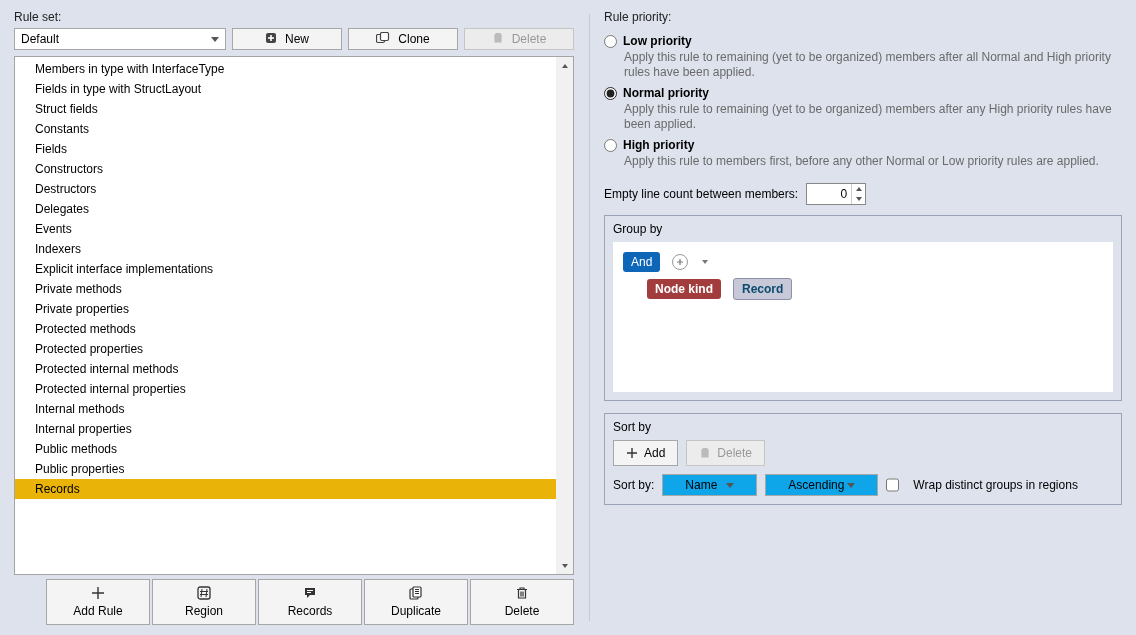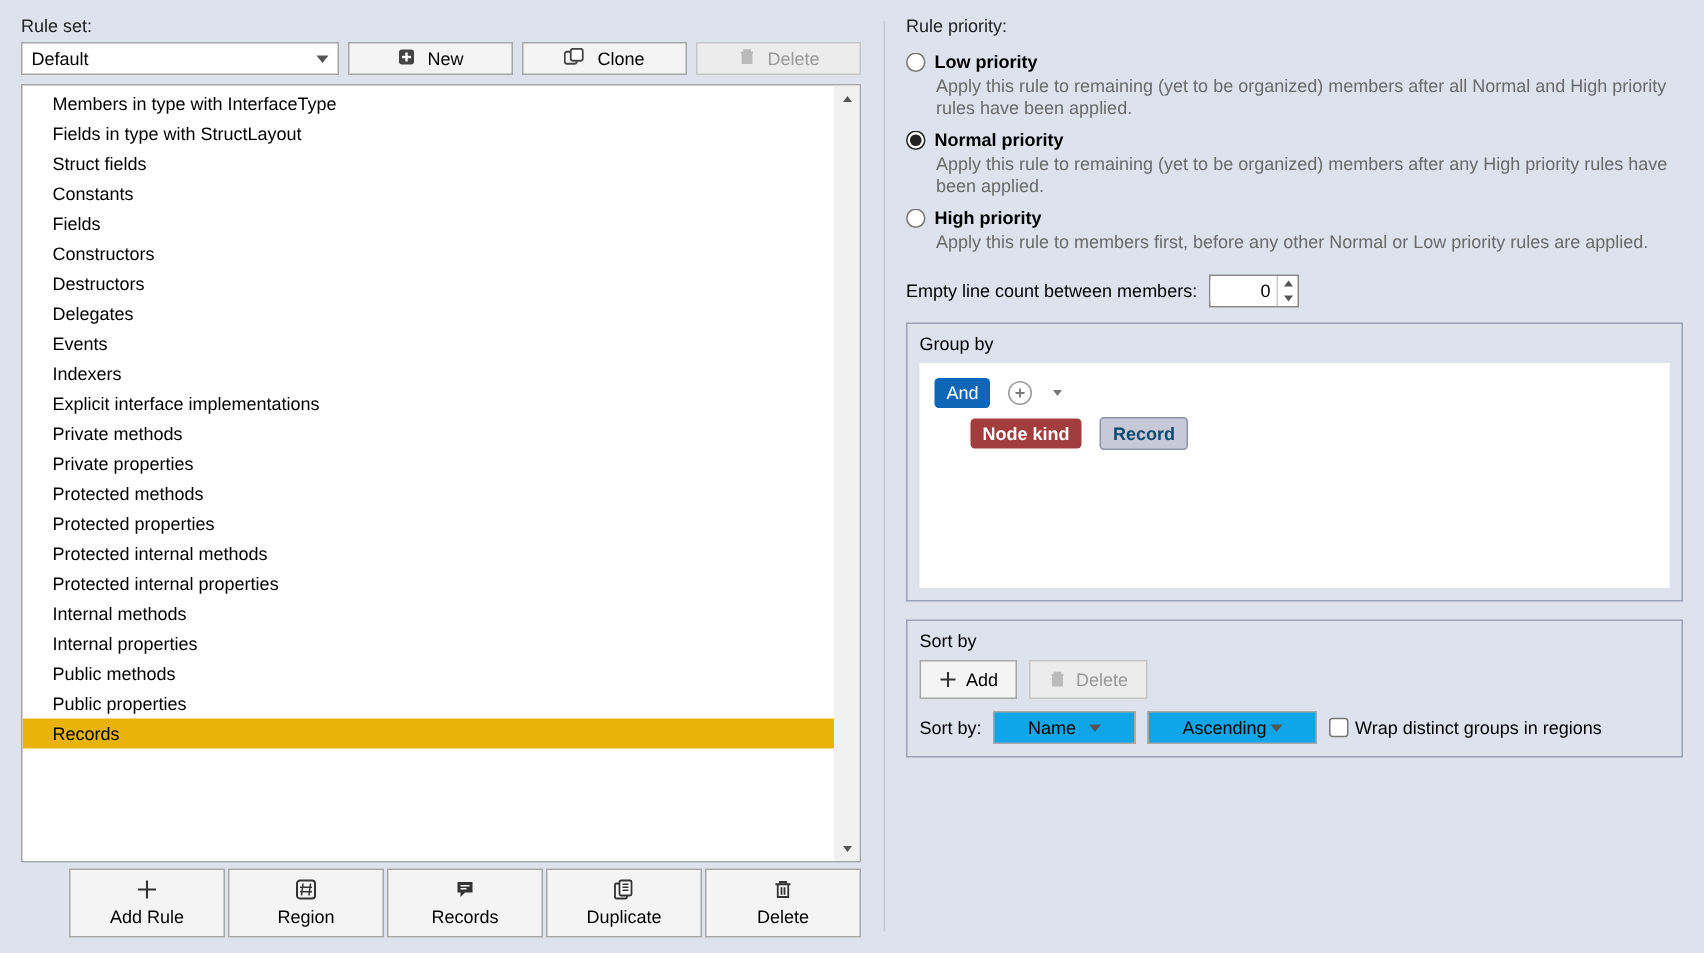--- a/index.html
+++ b/index.html
@@ -201,21 +201,21 @@
     .small-btn.disabled { color:#999; border-color:#c5c5c5; background:#ececec; }
     .small-btn.disabled svg path, .small-btn.disabled svg rect { fill:#bbb; stroke:#bbb;}
     .sort-controls-row {
       display:flex; align-items:center; gap:8px; font-size:12px;
     }
     .combo {
       height:22px; border:1px solid #a7a7a7; background:#0ea5e9; display:flex; align-items:center; justify-content:space-between; padding:0 22px; font-size:12px;
     }
     .combo.w1 { width: 95px; }
     .combo.w2 { width: 113px; }
-    .checkbox-row { display:flex; gap:4px; font-size:12px; }
+    .checkbox-row { display:flex; gap:14px; font-size:12px; }
     input[type="radio"], input[type="checkbox"] { margin:0; }
   </style>
 </head>
 <body>
 
 <div class="left">
   <div class="label-top">Rule set:</div>
   <div class="ruleset-row">
     <div class="ruleset-select">
       <span>Default</span>

